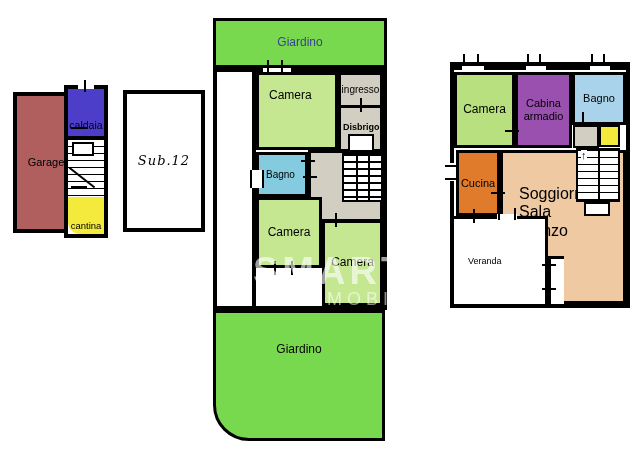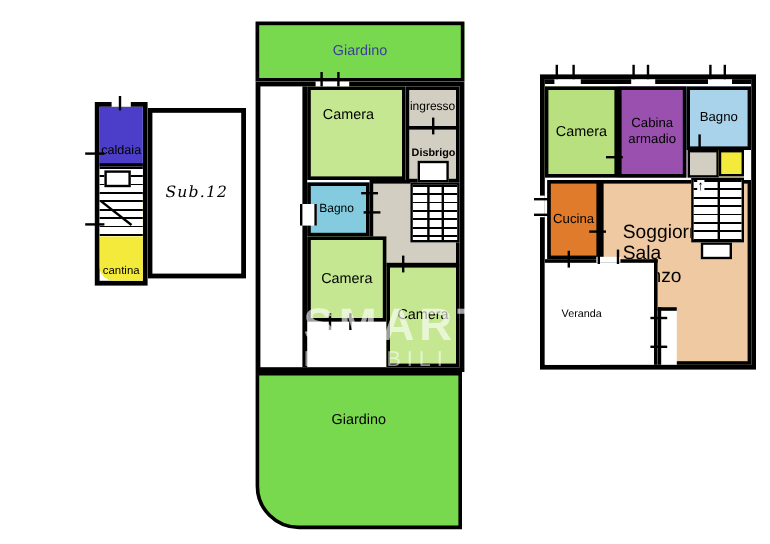--- a/index.html
+++ b/index.html
@@ -29,43 +29,46 @@
   .b-right{background:var(--c-bagno_right);}
   .gray{background:var(--c-gray);}
   .purple{background:var(--c-purple);}
   .orange{background:var(--c-orange);}
   .tan{background:var(--c-tan);}
   .yellow{background:var(--c-yellow);}
   .garage{background:var(--c-garage);}
   .caldaia{background:var(--c-caldaia);}
 
   
-  #col-mid{left:69px;top:1px;width:44px;height:153px;border:4px solid #000;background:#fff;}
+  #col-mid{left:54px;top:1px;width:44px;height:153px;border:4px solid #000;background:#fff;}
   #caldaia{left:0;top:0;width:36px;height:50px;border-bottom:3px solid #000;display:flex;
            align-items:flex-end;justify-content:center;padding-bottom:5px;font-size:10.5px;}
   #stairs0{left:0;top:50px;width:36px;height:58px;border:none;}
   #wedge{left:12px;top:72px;width:24px;height:36px;background:var(--c-yellow);
          border-top-left-radius:100%;border-top:3px solid #000;border-left:3px solid #000;z-index:3;}
   #cantina{left:0;top:106px;width:36px;height:39px;background:var(--c-yellow);
            border-bottom-left-radius:12px;z-index:2;display:flex;align-items:flex-end;
            justify-content:center;padding-bottom:3px;font-size:9.5px;}
   #sub12{left:113px;top:6px;width:82px;height:142px;border:4px solid #000;background:#fff;
          font-family:"DejaVu Serif",serif;font-style:italic;font-size:13px;letter-spacing:1px;}
 
   
   #watermark{position:absolute;left:253px;top:204px;width:330px;z-index:50;pointer-events:none;}
   #watermark .w1{font-size:38px;font-weight:bold;letter-spacing:4px;color:rgba(255,255,255,0.62);line-height:1;margin-top:48px;}
-  #watermark .w2{font-size:18px;letter-spacing:5px;color:rgba(255,255,255,0.55);line-height:1;}
+  #watermark .w2{font-size:18px;letter-spacing:5px;color:rgba(255,255,255,0.55);margin-left:44px;line-height:1;}
 </style>
 </head>
 <body>
 
 <div id="canvas">
 
   <div class="plan" id="plan-ground" style="left:10px;top:84px;width:196px;height:156px;">
+    <div class="room garage" style="left:3px;top:8px;width:66px;height:141px;border-width:4px;">
+      <span class="lbl">Garage</span>
+    </div>
 
     <div class="abs" id="col-mid">
       <div class="abs caldaia" id="caldaia">
         <span class="lbl">caldaia</span>
       </div>
       <div class="stairs" id="stairs0">
         <div class="landing" style="left:4px;top:3px;width:22px;height:14px;"></div>
         <div class="abs" style="left:2px;top:28px;width:32px;height:2px;background:#000;transform:rotate(38deg);transform-origin:left top;"></div>
       </div>
       <div class="abs" id="wedge"></div>

